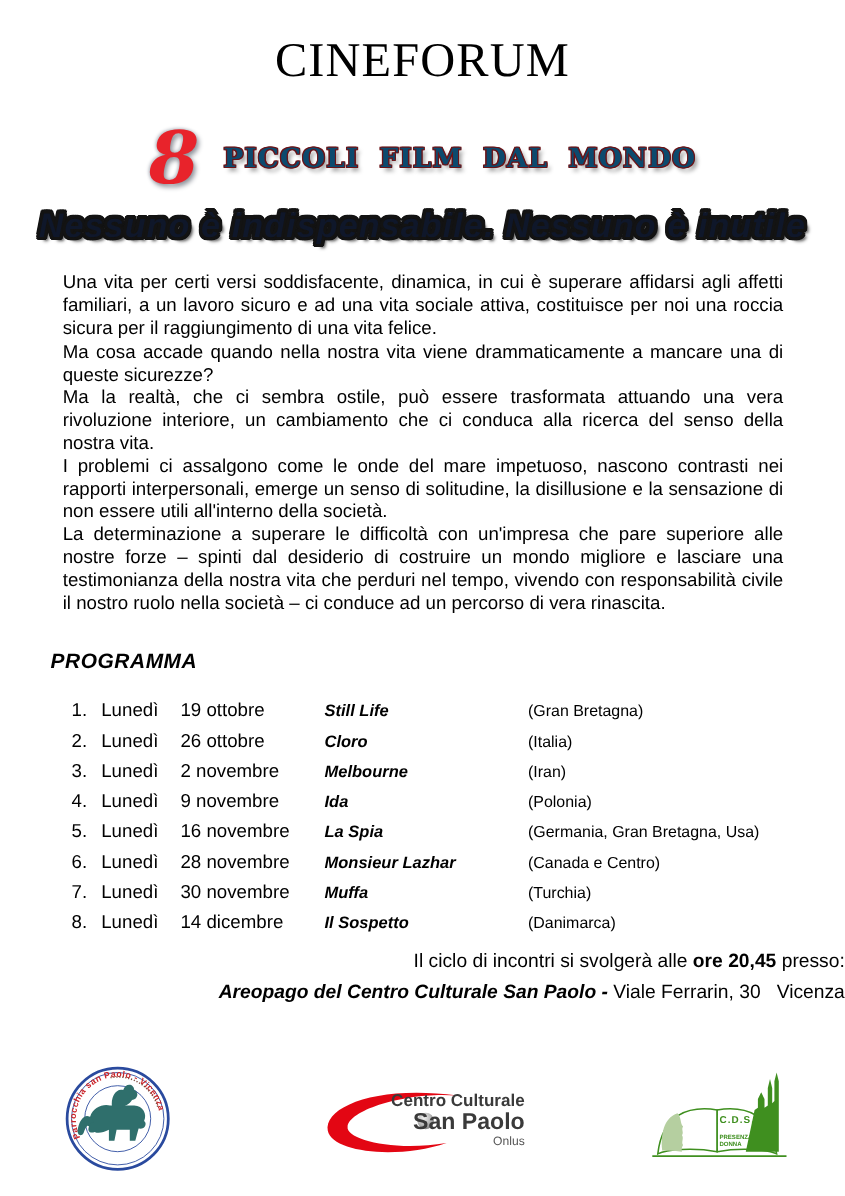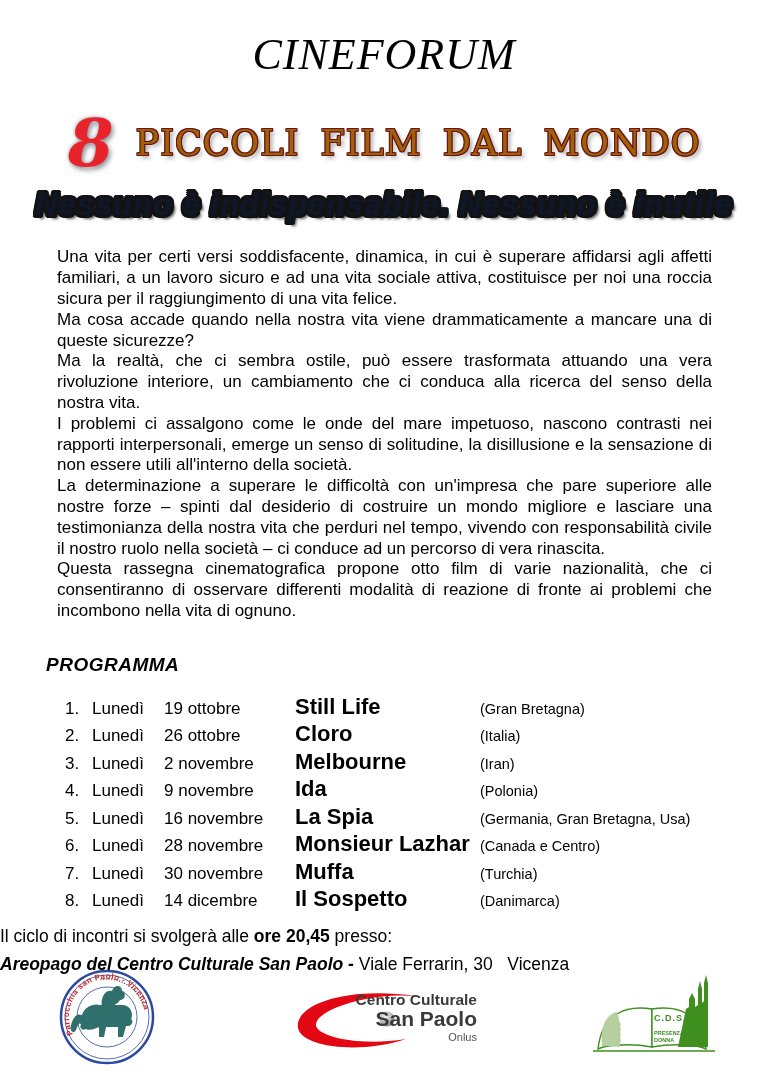--- a/index.html
+++ b/index.html
@@ -11,21 +11,20 @@
     position:relative;
     overflow:hidden;
   }
   .page{position:absolute;inset:0;}
 
   
   .main-title{
     margin-top:30px;
     text-align:center;
     font-family:"Liberation Serif", serif;
-    font-style:italic;
     font-weight:normal;
     font-size:44px;
     letter-spacing:1px;
     line-height:50px;
   }
   .film-title-row{
     margin-top:4px;
     display:flex;
     justify-content:center;
     align-items:center;
@@ -36,23 +35,23 @@
     font-family:"DejaVu Serif", serif;
     font-style:italic;
     font-weight:bold;
     font-size:66px;
     line-height:66px;
     color:#e8232b;
     text-shadow:2px 3px 5px #8d9199, -1px -1px 3px #c0c4cb;
   }
   .subtitle{
     font-family:"DejaVu Serif", serif;
-    font-weight:normal;
-    font-size:35px;
-    color:#a16207;
+    font-weight:bold;
+    font-size:24px;
+    color:#0c4a6e;
     letter-spacing:1px;
     word-spacing:9px;
     text-shadow:
       -1px -1px 0 #6b1418, 1px -1px 0 #6b1418,
       -1px 1px 0 #6b1418, 1px 1px 0 #6b1418,
       0 -1px 0 #6b1418, 0 1px 0 #6b1418,
       -1px 0 0 #6b1418, 1px 0 0 #6b1418,
       3px 3px 4px #9a9a9a;
   }
   .tagline{
@@ -91,27 +90,27 @@
   .program-list{margin:13px 0 0 65px;}
   .prow{
     display:flex;
     align-items:baseline;
     height:27.5px;
     font-size:17px;
   }
   .c-num{width:27px;}
   .c-day{width:72px;}
   .c-date{width:131px;margin-top:10px;}
-  .c-title{width:185px;font-weight:bold;font-size:22px;}
+  .c-title{width:185px;font-weight:bold;font-size:15px;font-style:italic;}
   .c-country{font-size:14.5px;}
 
   
   .closing{
     margin-top:17px;
-    text-align:left;
+    text-align:right;
     font-size:17.5px;
   }
   .closing p{margin:0 0 7px 0;}
   .bold{font-weight:bold;}
   .bolditalic{font-weight:bold;font-style:italic;}
   .pre{white-space:pre;}
 
   
   .logos{position:absolute;left:0;top:958px;width:768px;height:125px;}
   .logo{position:absolute;}
@@ -133,21 +132,20 @@
   </div>
 
   <div class="tagline">Nessuno è indispensabile. Nessuno è inutile</div>
 
   <div class="intro">
     <p>Una vita per certi versi soddisfacente, dinamica, in cui è superare affidarsi agli affetti familiari, a un lavoro sicuro e ad una vita sociale attiva, costituisce per noi una roccia sicura per il raggiungimento di una vita felice.</p>
     <p>Ma cosa accade quando nella nostra vita viene drammaticamente a mancare una di queste sicurezze?</p>
     <p>Ma la realtà, che ci sembra ostile, può essere trasformata attuando una vera rivoluzione interiore, un cambiamento che ci conduca alla ricerca del senso della nostra vita.</p>
     <p>I problemi ci assalgono come le onde del mare impetuoso, nascono contrasti nei rapporti interpersonali, emerge un senso di solitudine, la disillusione e la sensazione di non essere utili all'interno della società.</p>
     <p>La determinazione a superare le difficoltà con un'impresa che pare superiore alle nostre forze – spinti dal desiderio di costruire un mondo migliore e lasciare una testimonianza della nostra vita che perduri nel tempo, vivendo con responsabilità civile il nostro ruolo nella società – ci conduce ad un percorso di vera rinascita.</p>
-    <p>Questa rassegna cinematografica propone otto film di varie nazionalità, che ci consentiranno di osservare differenti modalità di reazione di fronte ai problemi che incombono nella vita di ognuno.</p>
   </div>
 
   <h2 class="program-heading">PROGRAMMA</h2>
 
   <div class="program-list">
     <div class="prow">
       <span class="c-num">1.</span>
       <span class="c-day">Lunedì</span>
       <span class="c-date">19 ottobre</span>
       <span class="c-title">Still Life</span>

